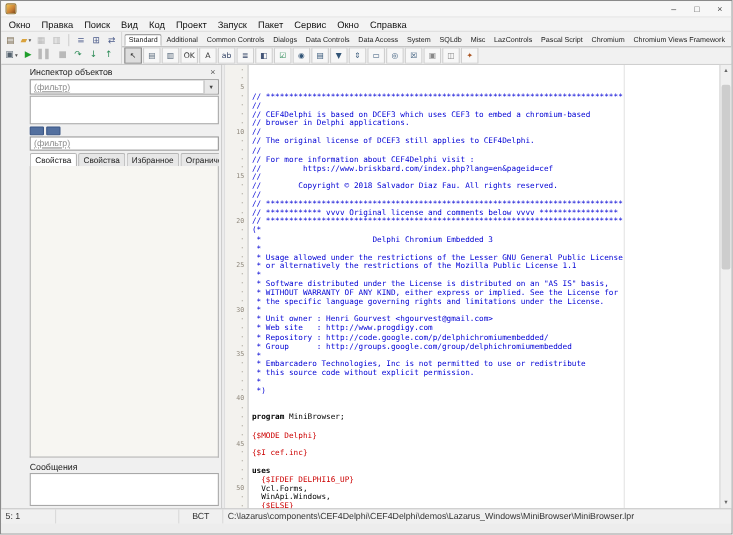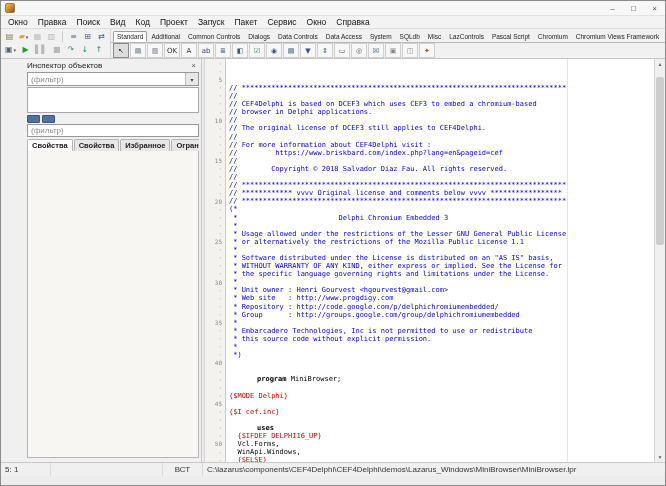--- a/index.html
+++ b/index.html
@@ -39,30 +39,30 @@
            background:#f7f7f7; border:1px solid #cfcfcf; font-size:7px; font-family:"DejaVu Sans", sans-serif; }
   .cbtn2.pressed { background:#dddddd; border-color:#8a8a8a; }
 
   
   .main { flex:1; min-height:0; display:flex; }
   .leftcol { width:201px; flex:0 0 201px; display:flex; flex-direction:column; border-right:1px solid #c9c9c9;padding-left:24px; }
   .oi { flex:1; min-height:0; display:flex; flex-direction:column; padding:1px 2px 0; }
   .oihead { height:11px; flex:0 0 11px; display:flex; align-items:center; font-size:8px; color:#222; }
   .oix { margin-left:auto; width:11px; text-align:center; font-size:8px; color:#555; }
   .combo { height:14px; flex:0 0 14px; margin:1px 0; background:#fff; border:1px solid #979797; display:flex; align-items:center; }
-  .ph { font-size:8px; color:#8c8c8c; padding-left:3px; }
+  .ph { font-size:8px; color:#8c8c8c; padding-left:3px;text-decoration:underline; }
   .cdrop { margin-left:auto; width:13px; height:100%; background:#e8e8e8; border-left:1px solid #bdbdbd;
            display:flex; align-items:center; justify-content:center; font-size:6px; color:#444; }
   .oilabel { height:10px; flex:0 0 10px; line-height:10px; font-size:8px; color:#222; padding-left:1px; }
   .oitree { height:26px; flex:0 0 26px; background:#fff; border:1px solid #a8a8a8; }
   .oitools { height:11px; flex:0 0 11px; display:flex; align-items:center; gap:2px; padding:1px 0; }
   .oitb { width:13px; height:8px; background:#53709f; border:1px solid #3b5685; border-radius:1px; }
   .pfilter { height:13px; flex:0 0 13px; background:#fff; border:1px solid #979797; display:flex; align-items:center; }
   .oitabs { height:13px; flex:0 0 13px; display:flex; align-items:flex-end; font-size:7.5px; color:#222; margin-top:1px; overflow:hidden; }
-  .oitab { padding:1px 4px; margin-right:1px; background:#e7e7e7; border:1px solid #b5b5b5; border-bottom:none; border-radius:2px 2px 0 0; white-space:nowrap;font-weight:bold; }
+  .oitab { padding:1px 4px; margin-right:1px; background:#e7e7e7; border:1px solid #b5b5b5; border-bottom:none; border-radius:2px 2px 0 0; white-space:nowrap; }
   .oitab.active { background:#fff; }
   .oigrid { flex:1; background:#f7f6f2; border:1px solid #b5b5b5; border-top:none; }
   .hsplit { height:4px; flex:0 0 4px; }
   .msgs { height:42px; flex:0 0 42px; display:flex; flex-direction:column; padding:0 2px 2px; }
   .msghead { height:10px; flex:0 0 10px; font-size:8px; color:#222; }
   .msgbody { flex:1; background:#fff; border:1px solid #a8a8a8; }
 
   .vsplit { width:3px; flex:0 0 3px; background:#ececec; border-right:1px solid #d5d5d5; }
 
   
@@ -70,21 +70,21 @@
   .gutter { width:21px; flex:0 0 21px; background:#f3f2ee; border-right:1px solid #c9c9c9;
             font-family:"DejaVu Sans Mono", monospace; font-size:6px; color:#8f887c; text-align:right;
             padding:1px 3px 0 0; overflow:hidden; }
   .gline { height:8.1px; line-height:8.1px; }
   .code { flex:1; min-width:0; position:relative; overflow:hidden; padding:1px 0 0 3px;
           font-family:"DejaVu Sans Mono", monospace; font-size:7px; white-space:pre; color:#000; }
   .cline { height:8.1px; line-height:8.1px; }
   .margin80 { position:absolute; top:0; bottom:0; left:341px; width:1px; background:#e4e4e4; }
   .tok-cm { color:var(--cm,#0000d4); }
   .tok-dir { color:var(--dir,#cc0000); }
-  .tok-kw { font-weight:bold; color:#000;margin-left:28px; }
+  .tok-kw { font-weight:bold; color:#000; }
   .tok-id { color:#000; }
   .vscroll { width:11px; flex:0 0 11px; background:#f0f0f0; border-left:1px solid #d5d5d5; display:flex; flex-direction:column; }
   .sarrow { height:10px; flex:0 0 10px; display:flex; align-items:center; justify-content:center; font-size:5px; color:#666; }
   .strack { flex:1; position:relative; }
   .sthumb { position:absolute; top:2%; left:1px; right:1px; height:44%; background:#cdcdcd; border-radius:2px; }
 
   
   .statusbar { height:14px; flex:0 0 14px; display:flex; background:#f0f0f0; border-top:1px solid #c9c9c9; font-size:8px; color:#333; }
   .scell { display:flex; align-items:center; padding:0 4px; border-right:1px solid #dadada; white-space:nowrap; overflow:hidden; }
   .scell.pos { width:50px; flex:0 0 50px; }
@@ -273,20 +273,24 @@
         </div>
         <div class="oitabs">
             <span class="oitab active">Свойства</span>
             <span class="oitab">Свойства</span>
             <span class="oitab">Избранное</span>
             <span class="oitab">Ограничения</span>
           </div>
         <div class="oigrid"></div>
       </div>
       <div class="hsplit"></div>
+      <div class="msgs">
+        <div class="msghead">Сообщения</div>
+        <div class="msgbody"></div>
+      </div>
     </div>
 
     <div class="vsplit"></div>
 
     <div class="editor">
       <div class="gutter">
           <div class="gline">·</div>
           <div class="gline">·</div>
           <div class="gline">5</div>
           <div class="gline">·</div>

